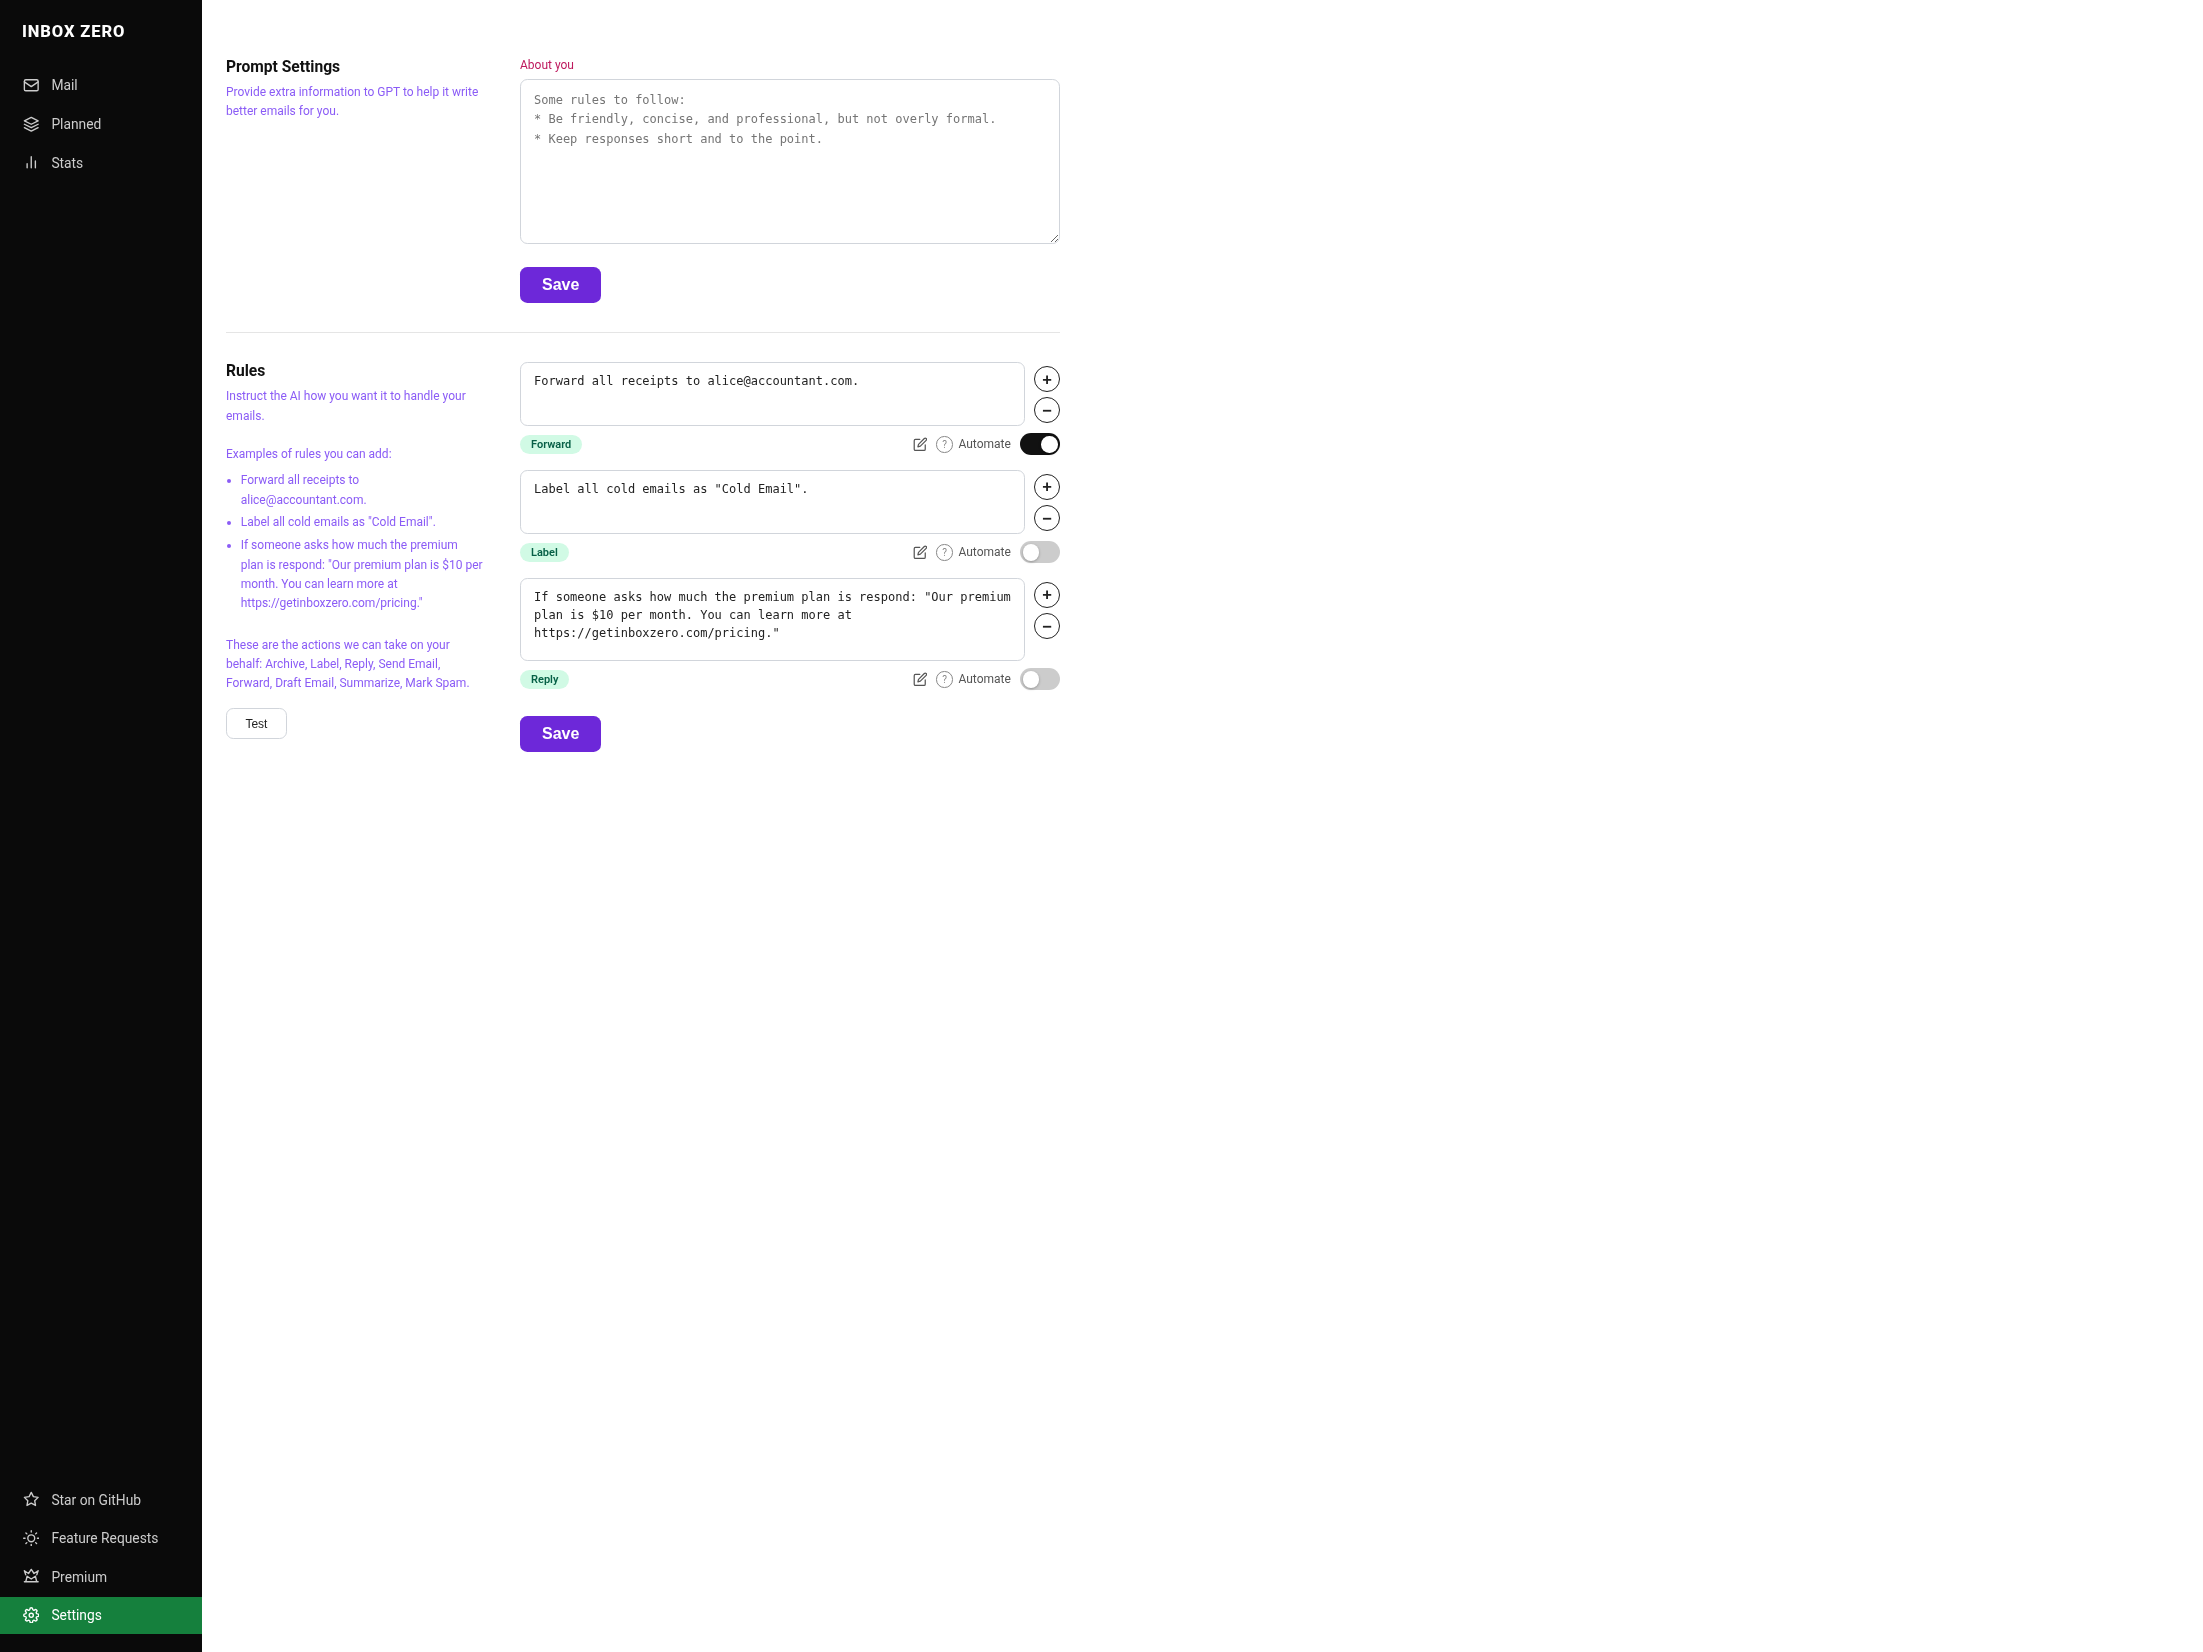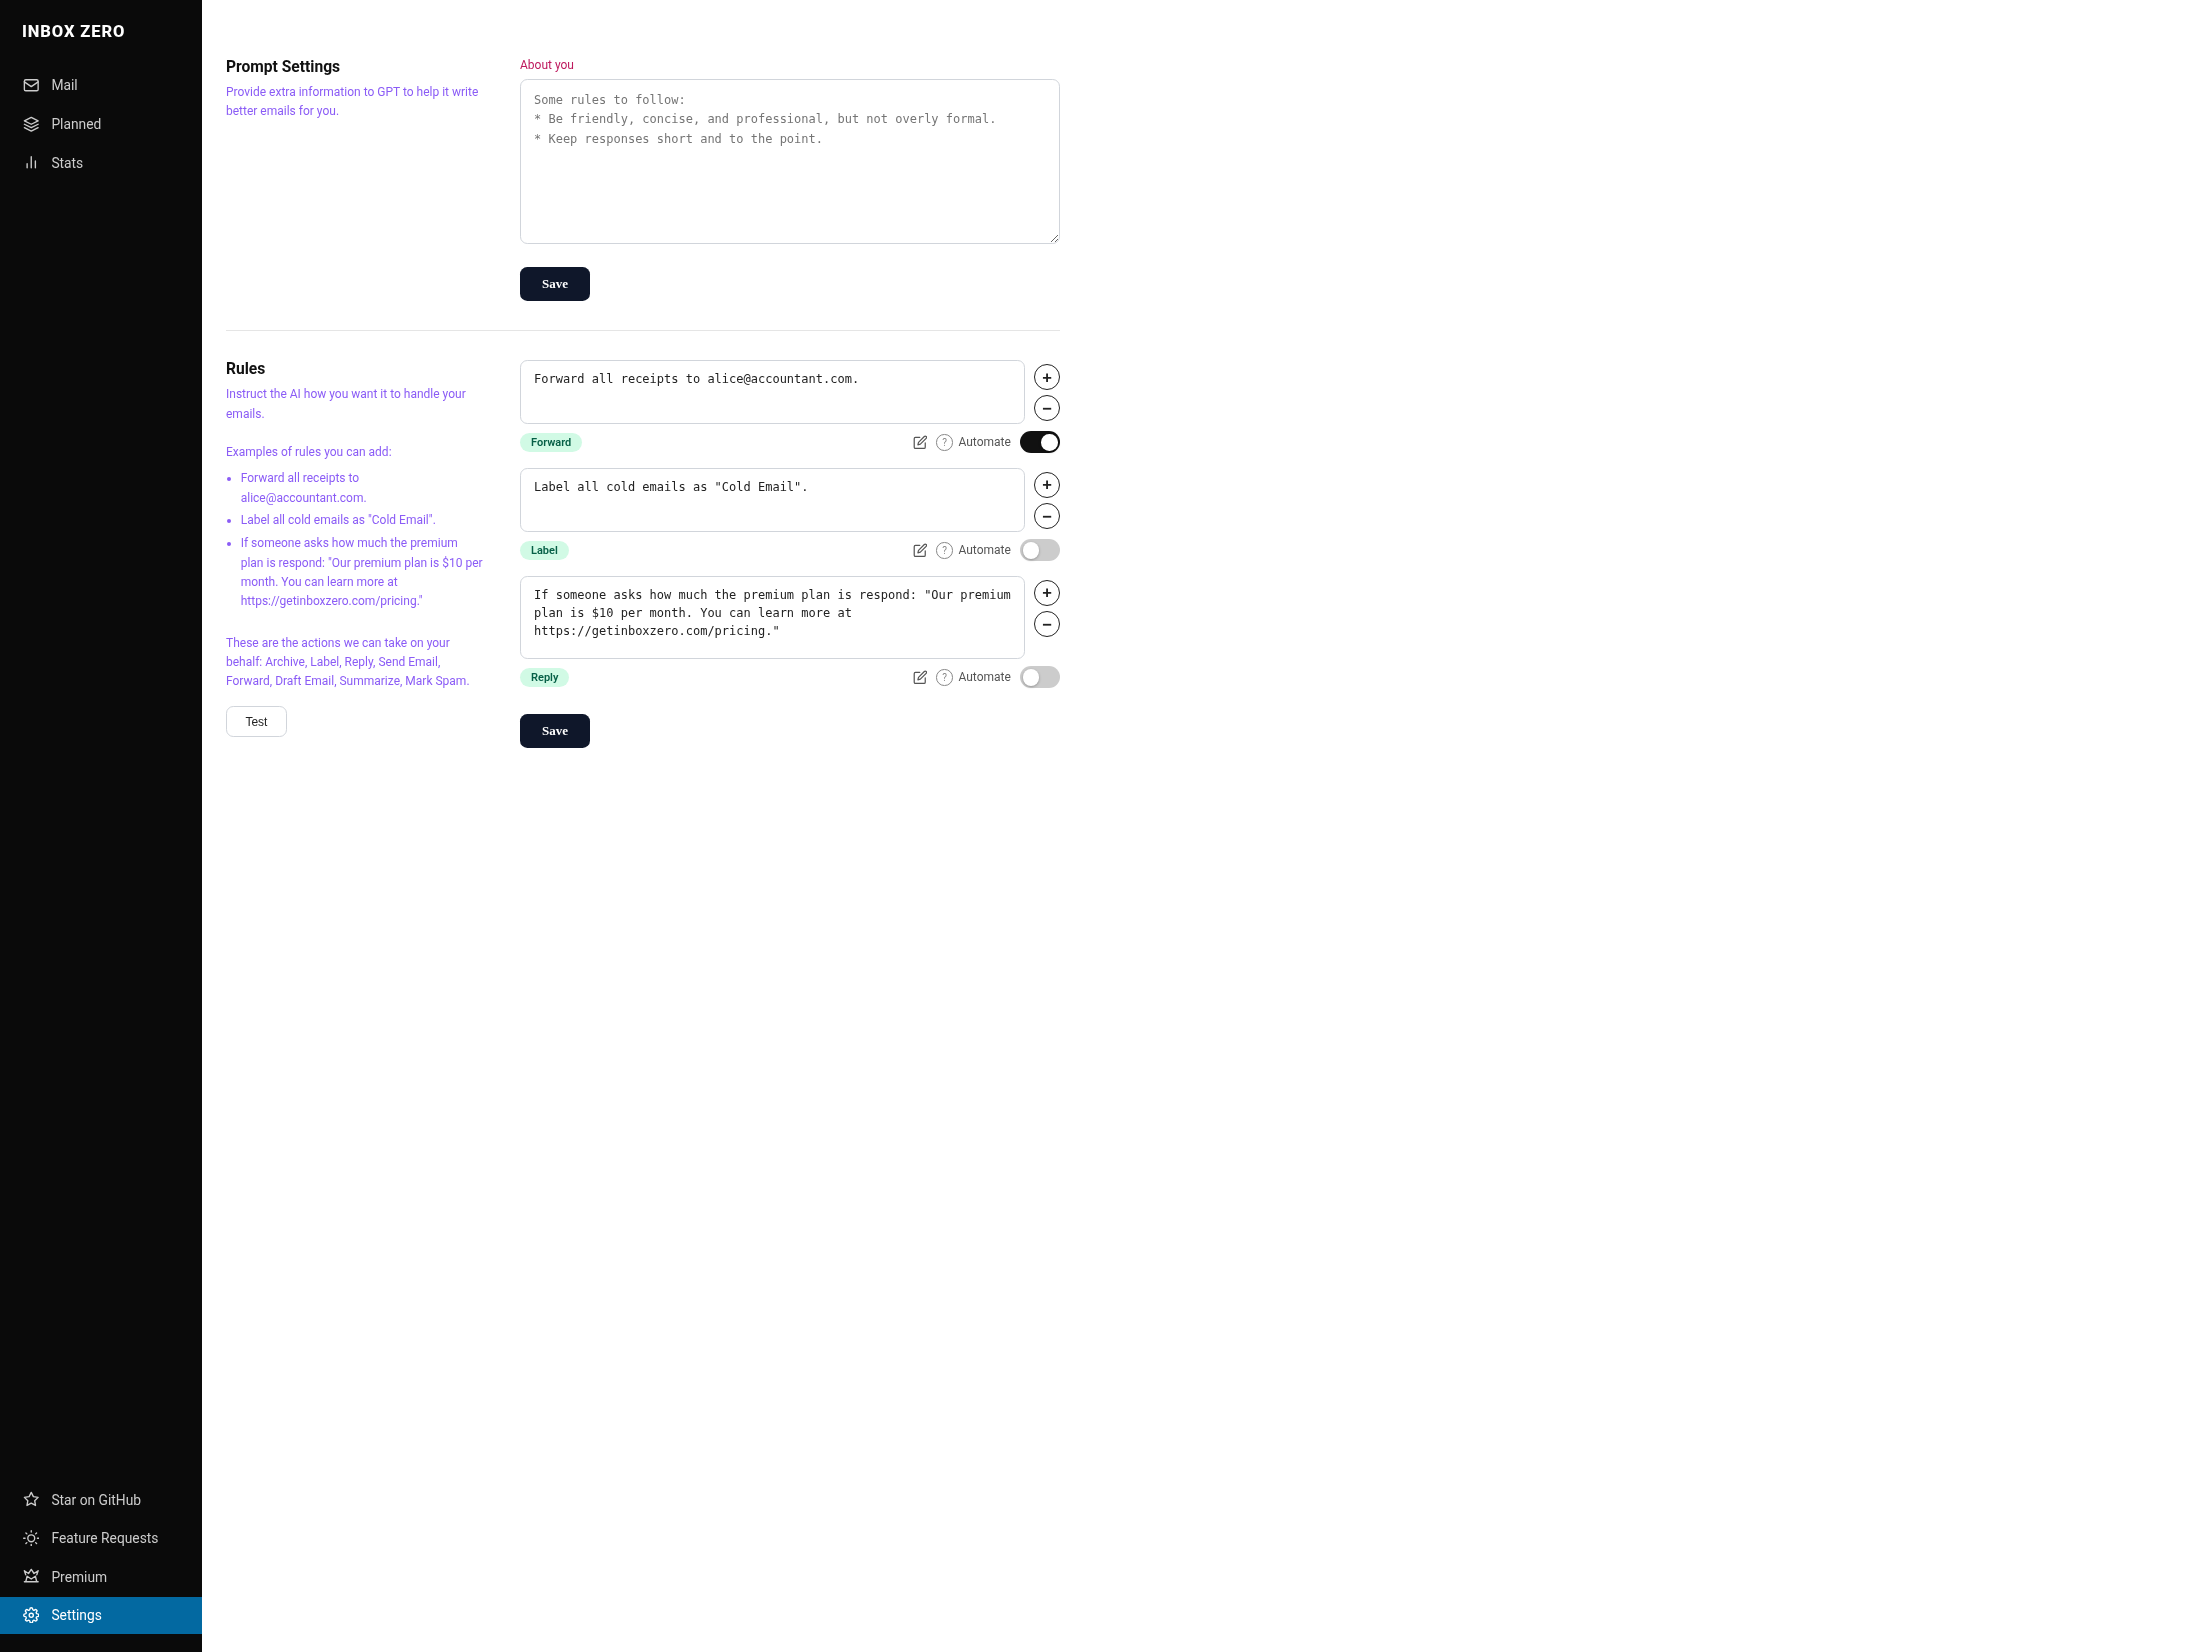--- a/index.html
+++ b/index.html
@@ -40,21 +40,21 @@
       align-items: center;
       gap: 11px;
       padding: 9.2px 22px;
       cursor: pointer;
       color: #ccc;
       font-size: 13.8px;
       border-radius: 0;
       transition: background 0.15s;
     }
     .sidebar-item.active {
-      background: #0369a1;
+      background: #15803d;
       color: #fff;
     }
     .sidebar-item .icon {
       width: 18.4px;
       height: 18.4px;
       display: flex;
       align-items: center;
       justify-content: center;
       flex-shrink: 0;
     }
@@ -127,29 +127,28 @@
       font-size: 12px;
       color: #ef4444;
       resize: vertical;
       line-height: 1.6;
       outline: none;
     }
 
     
     .btn-save {
       margin-top: 18.4px;
-      background: #0f172a;
+      background: #6d28d9;
       color: #fff;
       border: none;
       border-radius: 7.3px;
       padding: 9.2px 22px;
-      font-size: 13px;
+      font-size: 16px;
       font-weight: 600;
       cursor: pointer;
-      font-family: Liberation Serif, serif;
     }
 
     
     .rule-block {
       margin-bottom: 14.7px;
     }
     .rule-input-row {
       display: flex;
       align-items: flex-start;
       gap: 9.2px;

